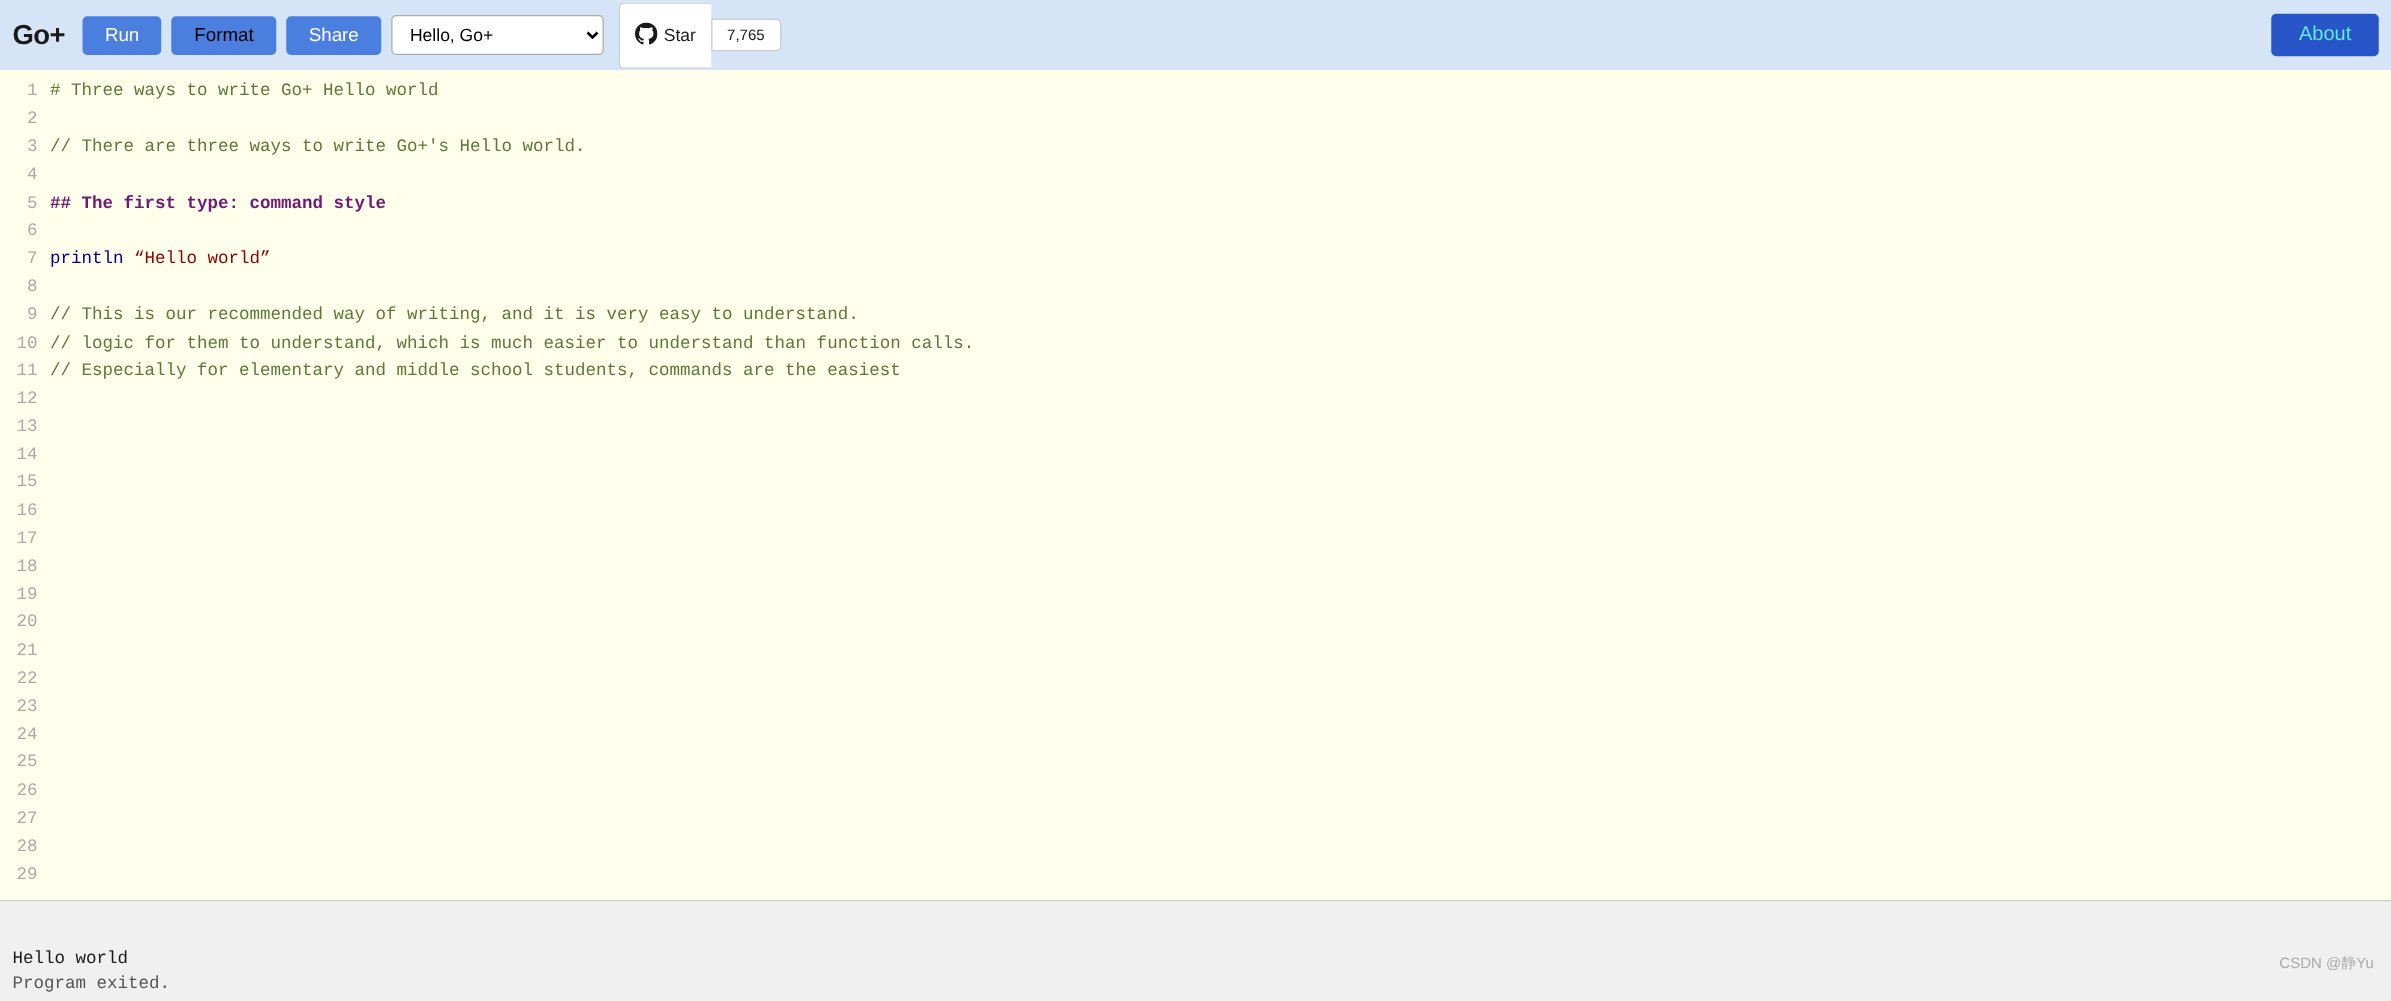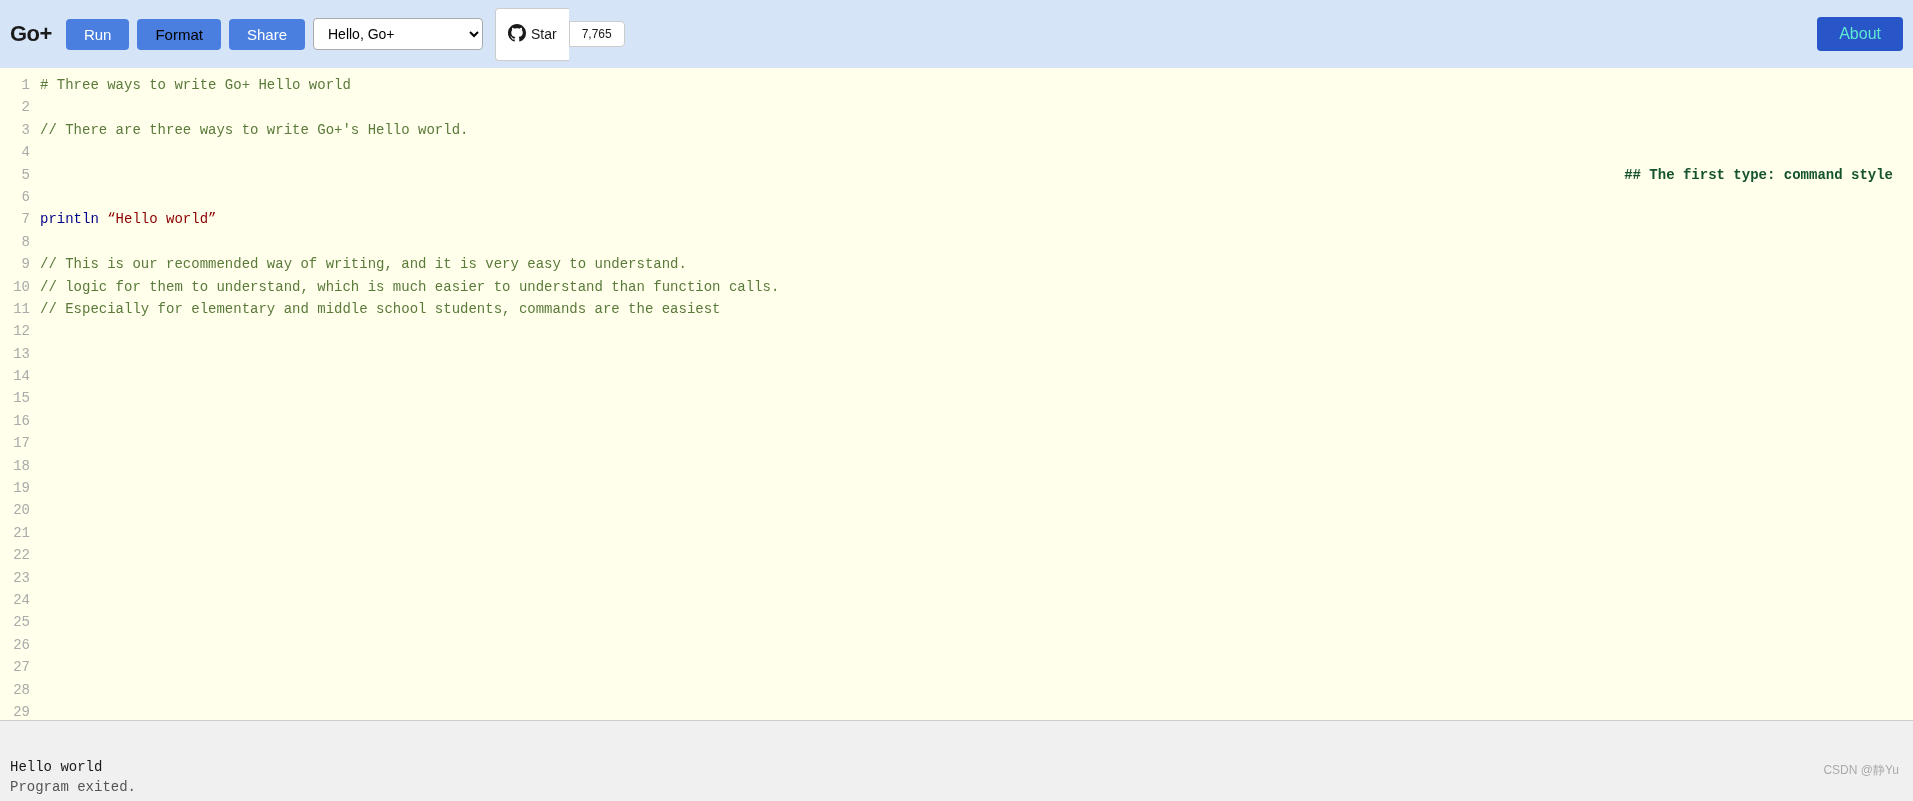--- a/index.html
+++ b/index.html
@@ -18,21 +18,21 @@
       flex-direction: column;
     }
 
     
     #toolbar {
       display: flex;
       align-items: center;
       background: #d6e4f7;
       padding: 6px 10px;
       gap: 8px;
-      height: 68px;
+      height: 56px;
       flex-shrink: 0;
     }
 
     #logo {
       font-size: 22px;
       font-weight: bold;
       color: #1a1a1a;
       margin-right: 6px;
       letter-spacing: -0.5px;
     }
@@ -164,23 +164,22 @@
     .code-line {
       line-height: 1.6;
       white-space: pre;
     }
 
     .code-comment {
       color: #5a7a3a;
     }
 
     .code-heading {
-      color: #14532d;
+      color: #701a75;
       font-weight: bold;
-      text-align: right;
     }
 
     
     #editor-area::-webkit-scrollbar {
       width: 8px;
     }
     #editor-area::-webkit-scrollbar-thumb {
       background: #888;
       border-radius: 4px;
     }

